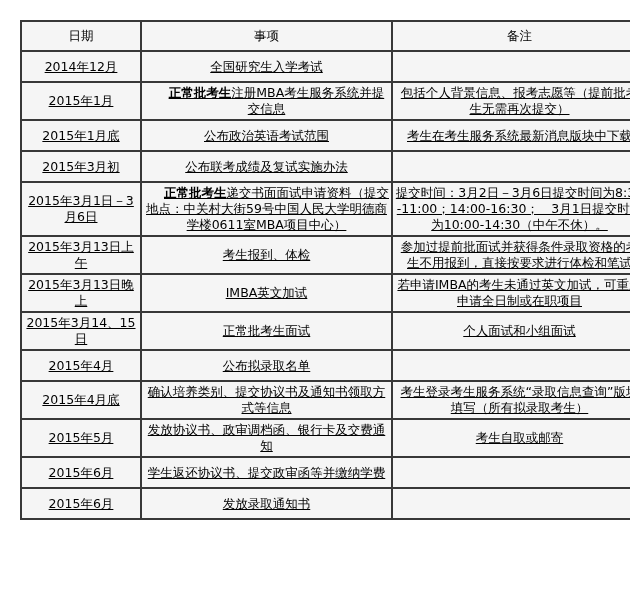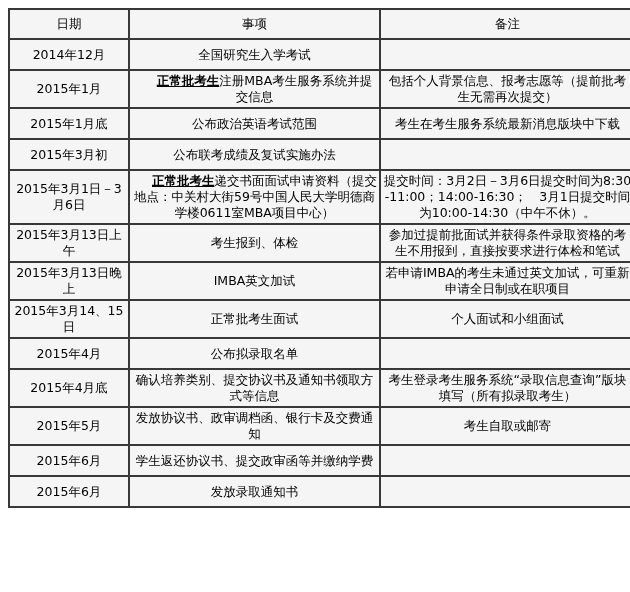--- a/index.html
+++ b/index.html
@@ -5,21 +5,21 @@
   html, body {
     margin: 0;
     padding: 0;
     background: #ffffff;
     font-family: "DejaVu Sans", "Liberation Sans", sans-serif;
   }
   .page {
     width: 630px;
     height: 592px;
     box-sizing: border-box;
-    padding: 8px;
+    padding: 20px;
     overflow: hidden;
   }
   table.schedule {
     border-collapse: collapse;
     table-layout: fixed;
     width: 626px;
     background: #f5f5f5;
     color: #000000;
     font-size: 12.5px;
   }
@@ -31,21 +31,21 @@
     vertical-align: middle;
     line-height: 1.28;
     font-weight: normal;
     word-break: break-all;
     overflow: hidden;
   }
   table.schedule {
     border: 2px solid #161616;
   }
   table.schedule th { height: 24px; }
-  table.schedule td { height: 25px; }
+  table.schedule td { height: 25px; text-decoration: underline; }
   col.c-date   { width: 120px; }
   col.c-matter { width: 251px; }
   col.c-note   { width: 255px; }
   .em {
     font-weight: bold;
     text-decoration: underline;
     margin-left: 20px;
   }
 </style>
 </head>

